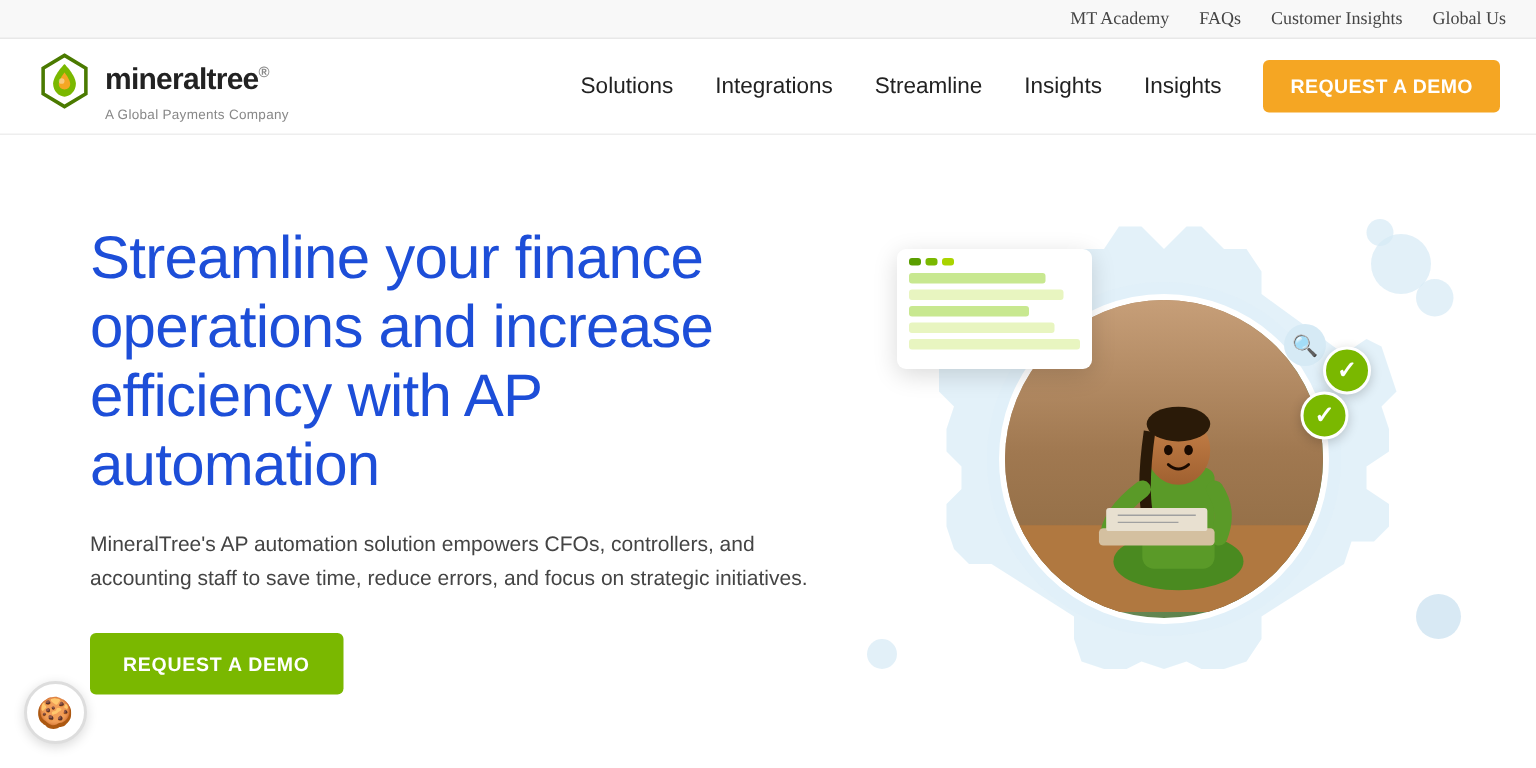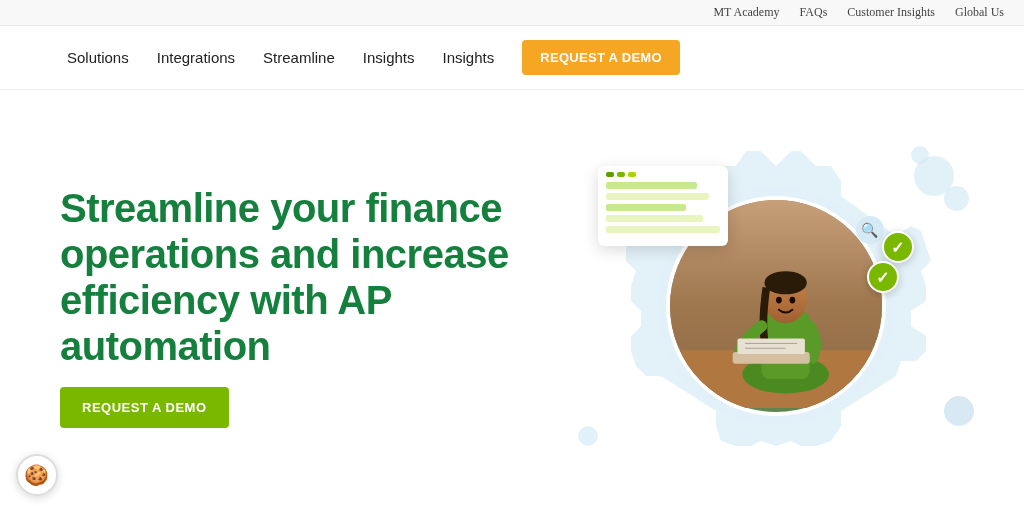--- a/index.html
+++ b/index.html
@@ -101,22 +101,22 @@
       position: relative;
       overflow: hidden;
     }
     .hero-text {
       flex: 0 0 55%;
       max-width: 55%;
       padding-right: 20px;
     }
     .hero-title {
       font-size: 40px;
-      font-weight: 700;
-      color: #15803d;
+      font-weight: 400;
+      color: #1d4ed8;
       line-height: 1.15;
       margin-bottom: 18px;
       letter-spacing: -0.5px;
     }
     .hero-desc {
       font-size: 14px;
       color: #444;
       line-height: 1.6;
       margin-bottom: 26px;
       max-width: 480px;
@@ -289,34 +289,54 @@
 <body>
 
 <div class="utility-bar">
   <a>MT Academy</a>
   <a>FAQs</a>
   <a>Customer Insights</a>
   <a>Global Us</a>
 </div>
 
 <nav class="main-nav">
+  <div class="logo-area">
+    <div class="logo-row">
+
+      <svg class="logo-icon" viewBox="0 0 40 40" xmlns="http://www.w3.org/2000/svg">
+
+        <polygon points="20,2 35,11 35,29 20,38 5,29 5,11" fill="none" stroke="#4a7a00" stroke-width="2.5"></polygon>
+
+        <path d="M20 8 C20 8, 28 16, 28 22 C28 27, 24 31, 20 31 C16 31, 12 27, 12 22 C12 16, 20 8, 20 8Z" fill="#7ab800"></path>
+
+        <path d="M20 14 C20 14, 24 19, 24 22 C24 24.5, 22.2 26, 20 26 C17.8 26, 16 24.5, 16 22 C16 19, 20 14, 20 14Z" fill="#f5a623"></path>
+
+        <circle cx="18" cy="20" r="2" fill="rgba(255,255,255,0.4)"></circle>
+      </svg>
+      <span class="logo-text">
+        <span>mineraltree</span><sup style="font-size:10px; color:#888;">®</sup>
+      </span>
+    </div>
+    <div class="logo-sub">A Global Payments Company</div>
+  </div>
 
   <div class="nav-links">
     <a>Solutions</a>
     <a>Integrations</a>
     <a>Streamline</a>
     <a>Insights</a>
     <a>Insights</a>
     <a class="nav-cta">REQUEST A DEMO</a>
   </div>
 </nav>
 
 <section class="hero">
   <div class="hero-text">
     <h1 class="hero-title">Streamline your finance operations and increase efficiency with AP automation</h1>
+    <p class="hero-desc">MineralTree's AP automation solution empowers CFOs, controllers, and accounting staff to save time, reduce errors, and focus on strategic initiatives.</p>
     <a class="hero-btn">REQUEST A DEMO</a>
   </div>
 
   <div class="hero-visual">
 
     <div class="bubble bubble-1"></div>
     <div class="bubble bubble-2"></div>
     <div class="bubble bubble-3"></div>
     <div class="bubble bubble-4"></div>
     <div class="bubble bubble-5"></div>

